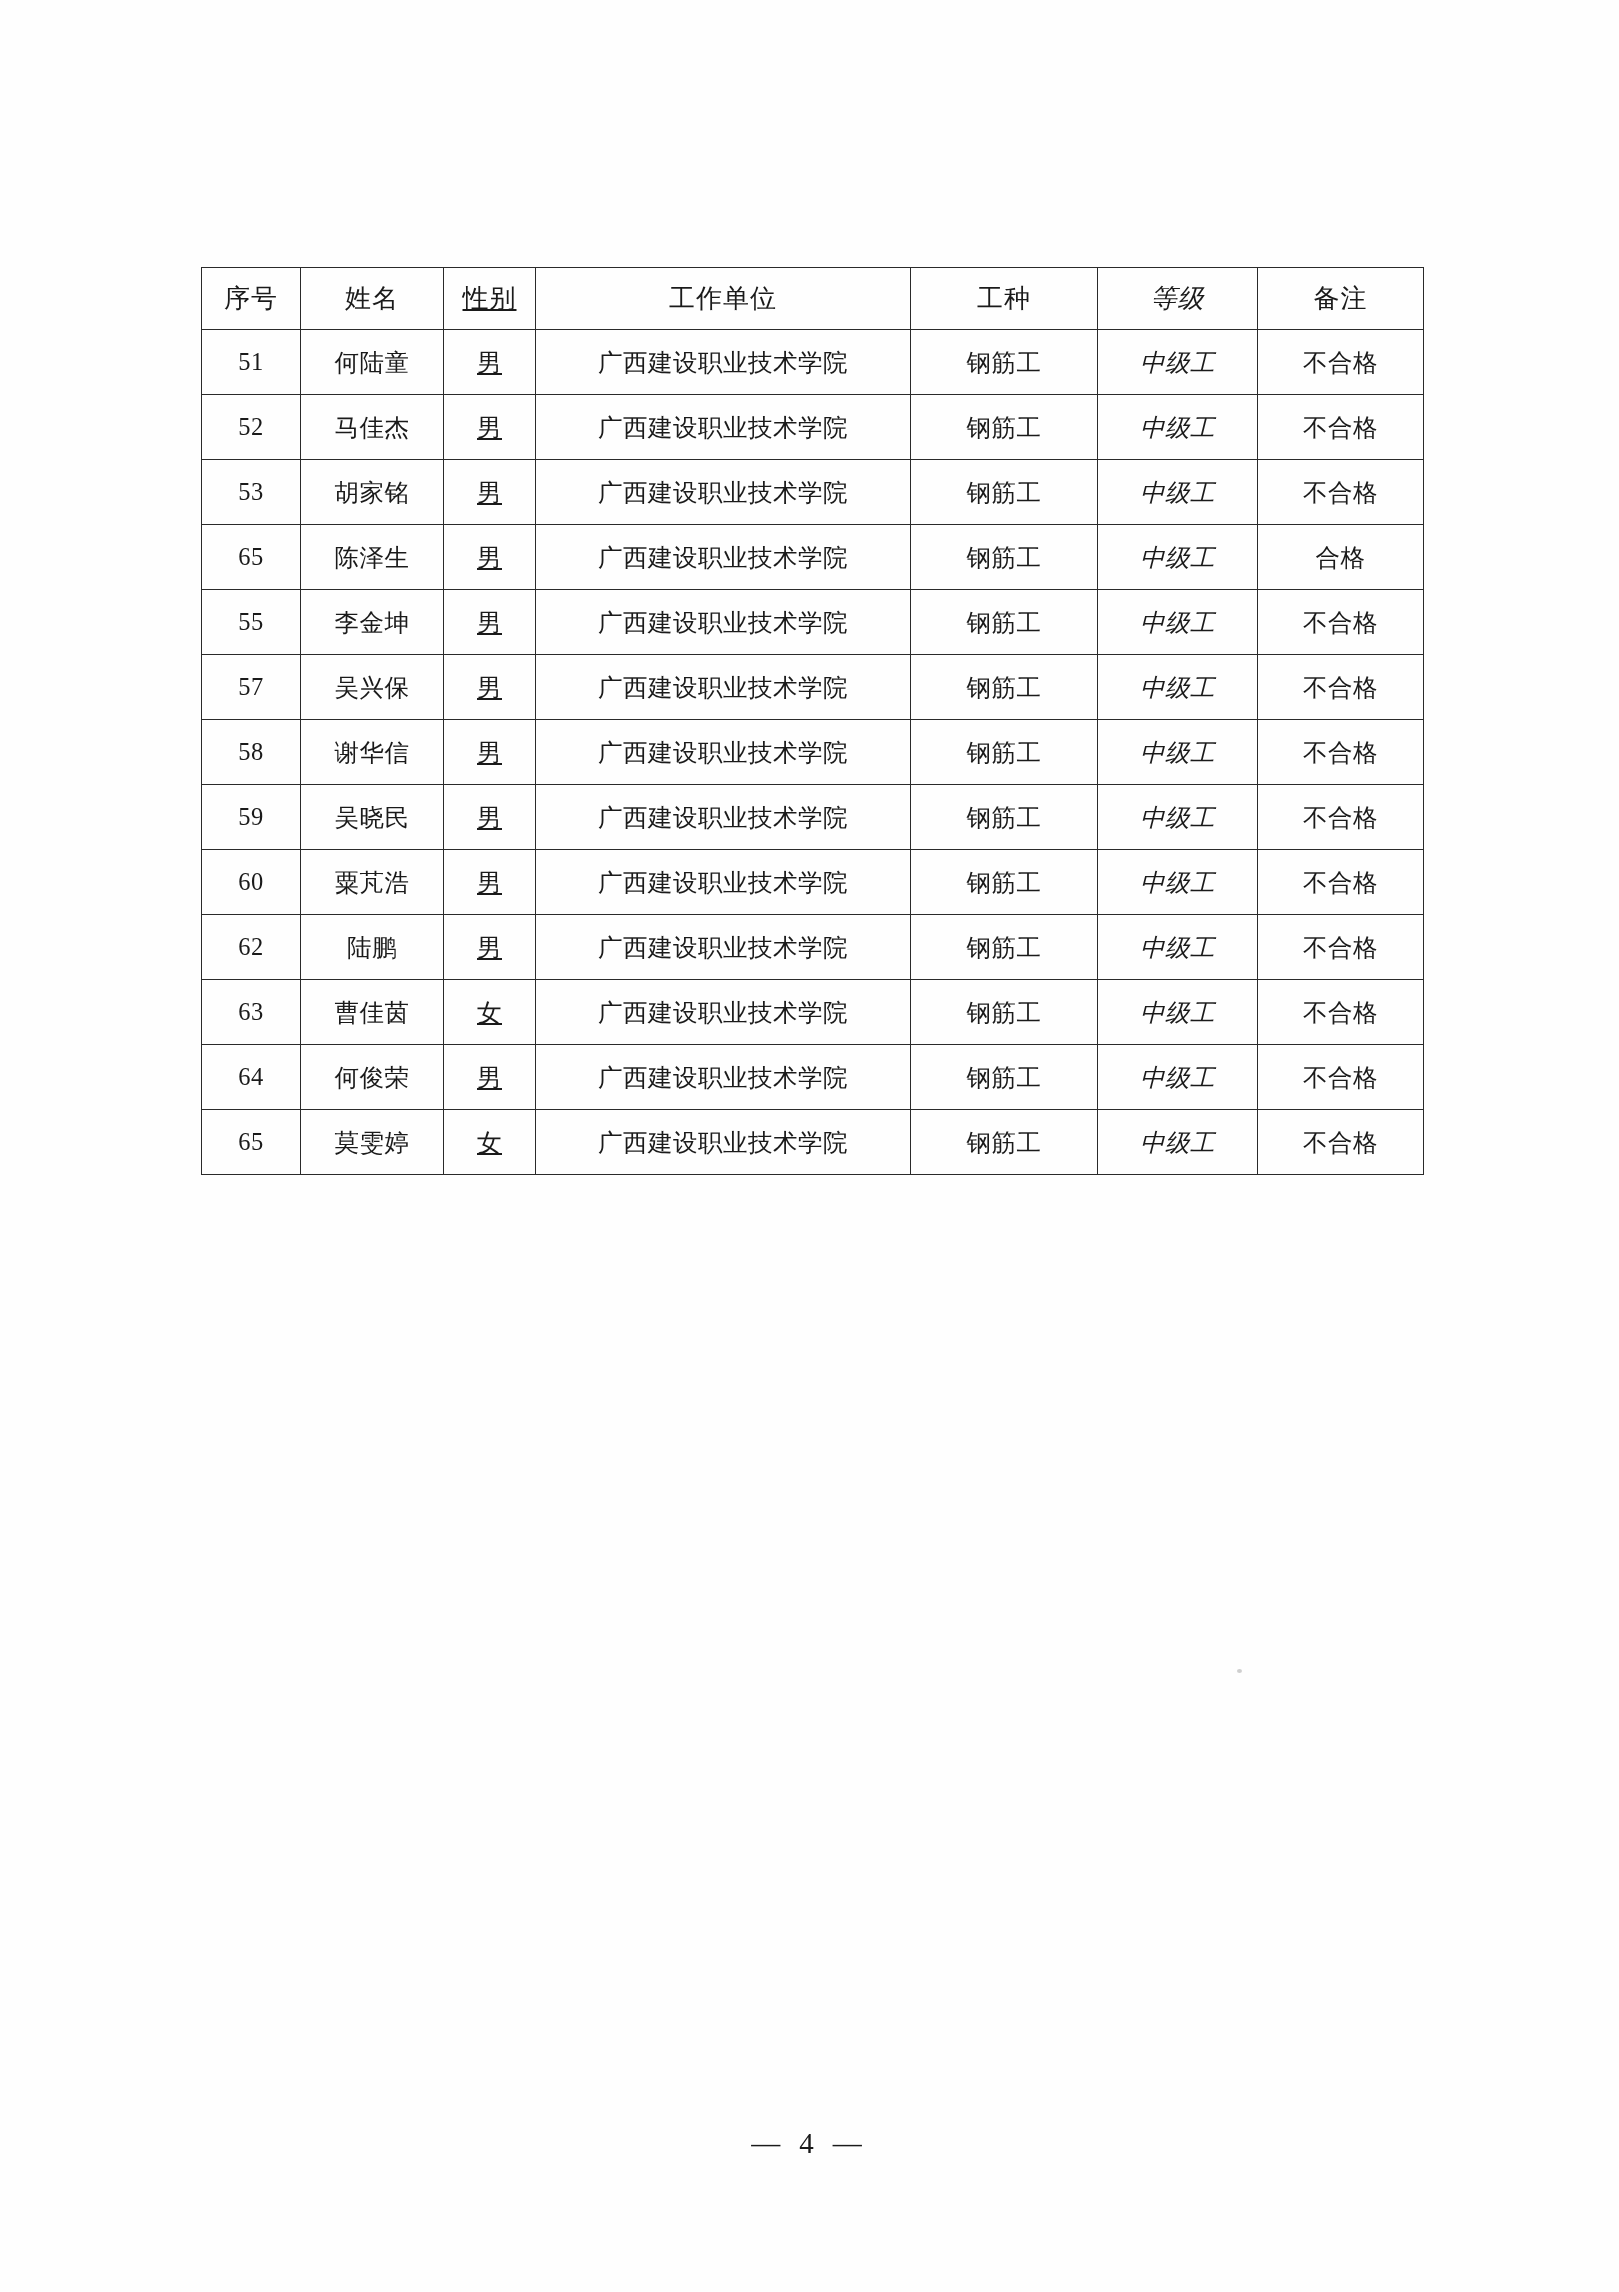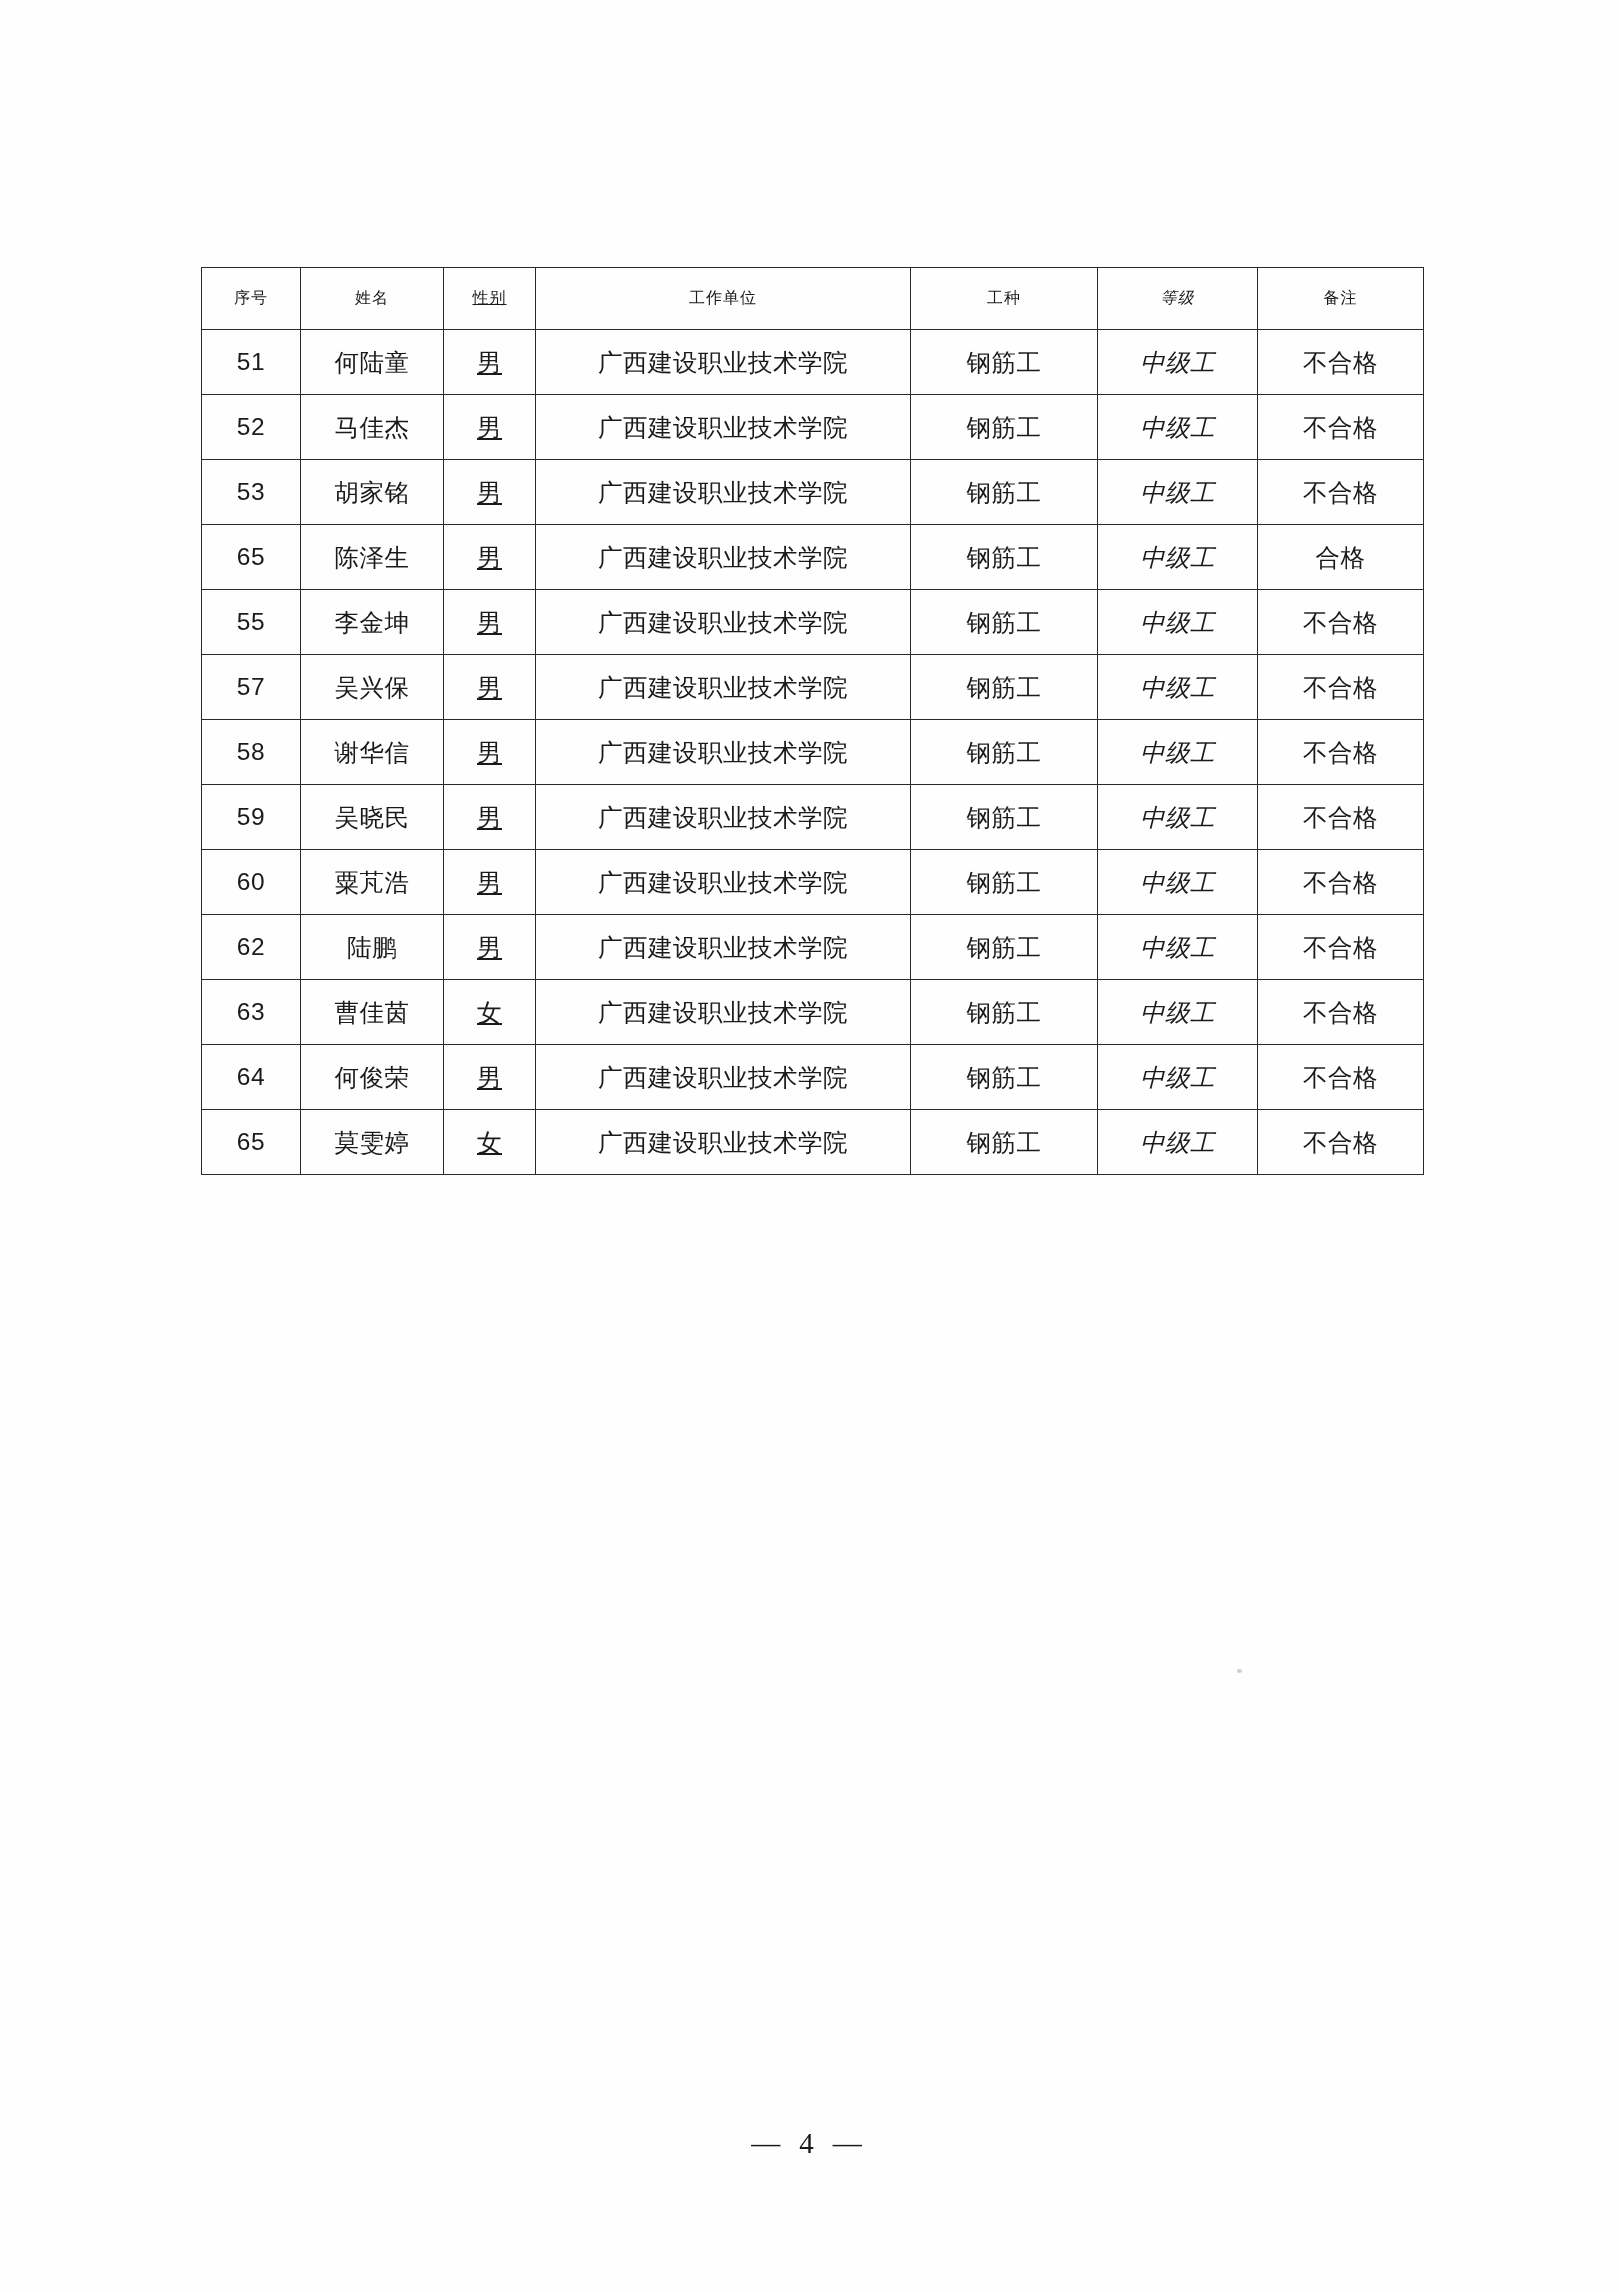--- a/index.html
+++ b/index.html
@@ -34,38 +34,38 @@
   }
   table.roster td, table.roster th {
     border: 1.6px solid #2a2a2a;
     text-align: center;
     vertical-align: middle;
     font-weight: normal;
     padding: 0;
   }
   table.roster thead th {
     height: 61px;
-    font-size: 16px;
+    font-size: 26px;
     font-family: "Liberation Serif", "DejaVu Serif", serif;
     letter-spacing: 1px;
   }
   table.roster tbody td {
     height: 64px;
     font-size: 24.5px;
     letter-spacing: 0.5px;
   }
   td.num, th.num { width: 98px; }
   td.name, th.name { width: 142px; }
   td.gender, th.gender { width: 91px; text-decoration: underline; }
   td.unit, th.unit { width: 374px; }
   td.job, th.job { width: 186px; }
   td.level, th.level { width: 159px; font-style: italic; }
   td.remark, th.remark { width: 165px; }
 
-  td.num { font-family: Liberation Sans, sans-serif; font-size: 25.5px; }
+  td.num { font-family: Liberation Serif, serif; font-size: 25.5px; }
 
   .name-cell { letter-spacing: 2px; }
   .header-spaced { letter-spacing: 3.9px; }
 
   .page-number {
     position: absolute;
     left: 0;
     top: 2127px;
     width: 1619px;
     text-align: center;

